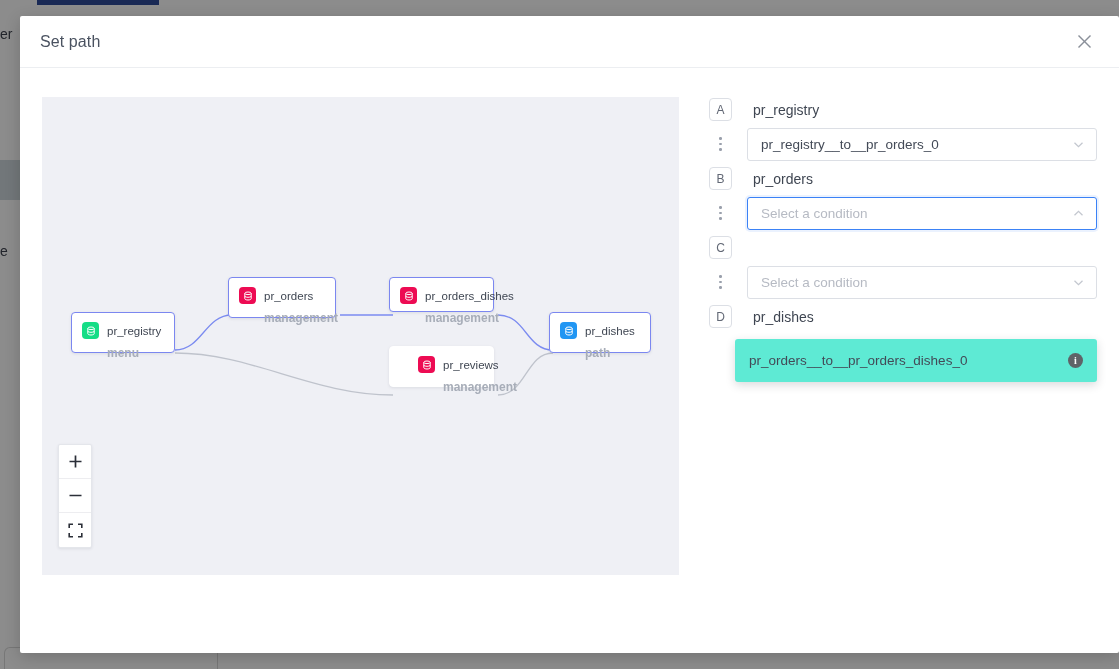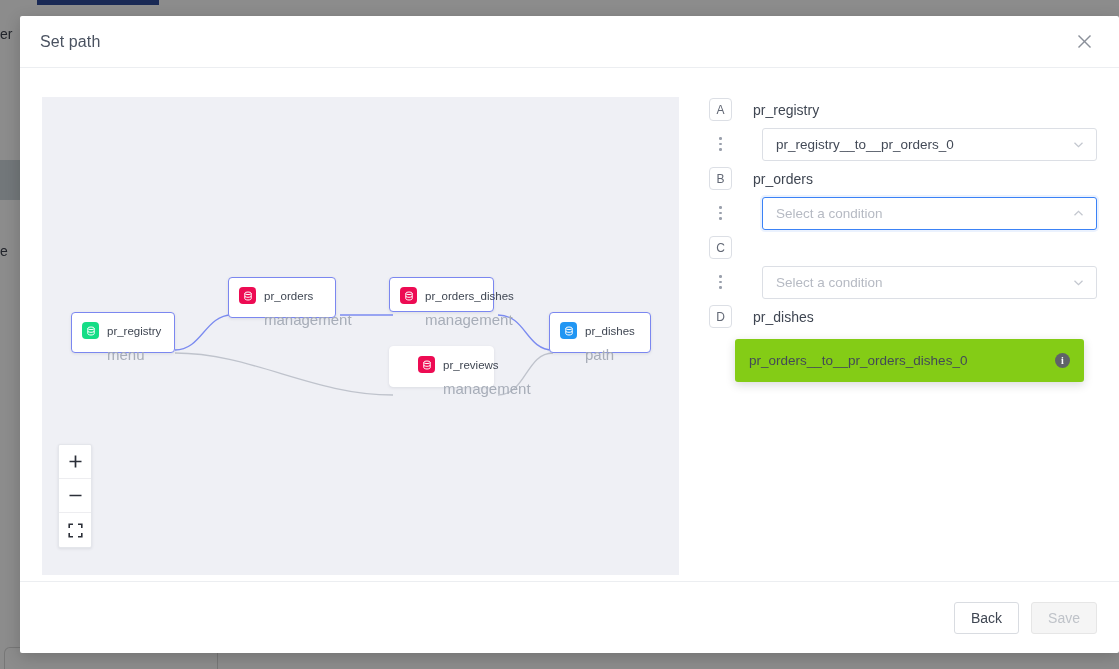--- a/index.html
+++ b/index.html
@@ -108,22 +108,22 @@
   .node.selected { border: 1.6px solid #7b87f0; }
   .node-row { display: flex; align-items: center; gap: 8px; }
   .node-icon {
     width: 17px; height: 17px; flex: none;
     border-radius: 4px;
     display: flex; align-items: center; justify-content: center;
   }
   .node-icon svg { display: block; }
   .node-title { font-size: 11.5px; color: #3f4652; white-space: nowrap; }
   .node-sub {
-    font-size: 15px; color: #a7adb8; margin-top: 7px;
-    margin-left: 25px; white-space: nowrap;
+    font-size: 12px; color: #a7adb8; margin-top: 7px;
+    margin-left: 25px; white-space: nowrap; font-weight: bold;
   }
 
   
   #zoom-controls {
     position: absolute; left: 16px; bottom: 27px;
     width: 34px;
     background: #ffffff;
     border: 1px solid #e4e6eb;
     border-radius: 2px;
     box-shadow: 0 1px 3px rgba(40,48,70,0.10);
@@ -170,21 +170,21 @@
   .conn-dots {
     width: 23px; flex: none;
     display: flex; flex-direction: column;
     align-items: center; gap: 3px;
   }
   .conn-dots i {
     width: 2.5px; height: 2.5px; border-radius: 50%;
     background: #9aa0ac; display: block;
   }
   .select-box {
-    margin-left: 30px;
+    margin-left: 15px;
     flex: 1;
     height: 33px;
     border: 1px solid #dcdfe5;
     border-radius: 3px;
     background: #fff;
     display: flex; align-items: center;
     padding: 0 11px 0 13px;
     cursor: pointer;
     position: relative;
   }
@@ -193,23 +193,23 @@
     box-shadow: 0 0 0 2px rgba(59,130,246,0.10);
   }
   .select-value { font-size: 13.5px; color: #434a57; flex: 1; }
   .select-value.placeholder { color: #b6bac3; }
   .select-caret { color: #c3c7cf; display: flex; }
   .select-caret svg { display: block; }
 
   
   .dropdown-menu {
     position: absolute;
-    left: 44px; right: 13px;
+    left: 44px; right: 0;
     top: 242px;
-    background: #84cc16;
+    background: #5eead4;
     border-radius: 3px;
     box-shadow: 0 3px 10px rgba(30,36,50,0.17);
     padding: 4px 0;
     z-index: 30;
   }
   .dropdown-item {
     height: 35px;
     display: flex; align-items: center;
     padding: 0 14px 0 14px;
     font-size: 13.5px; color: #434a57;
@@ -460,17 +460,13 @@
       <div class="dropdown-menu">
         <div class="dropdown-item">
           <span class="item-text">pr_orders__to__pr_orders_dishes_0</span>
           <span class="info-icon">i</span>
         </div>
       </div>
 
     </div>
   </div>
 
-  <div class="modal-footer">
-    <div class="btn">Back</div>
-    <div class="btn disabled">Save</div>
-  </div>
 </div>
 
 </body></html>

